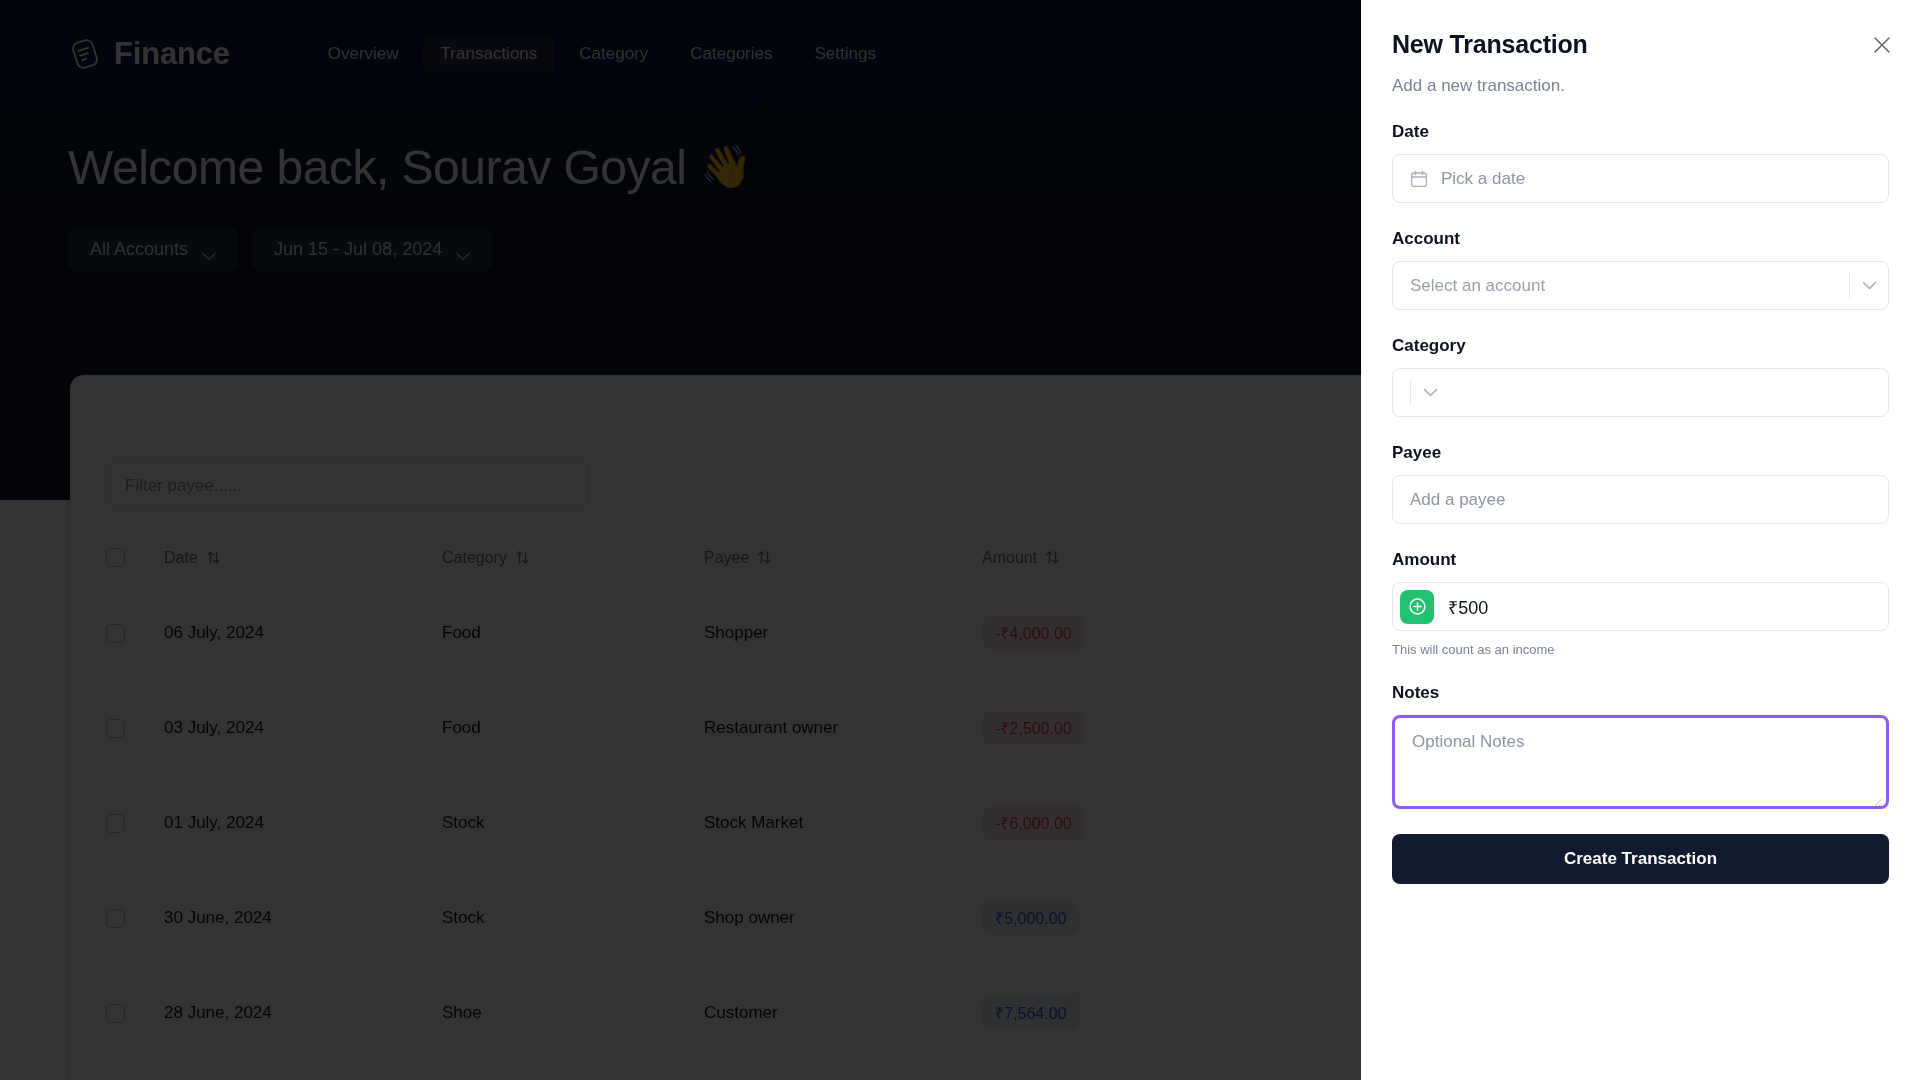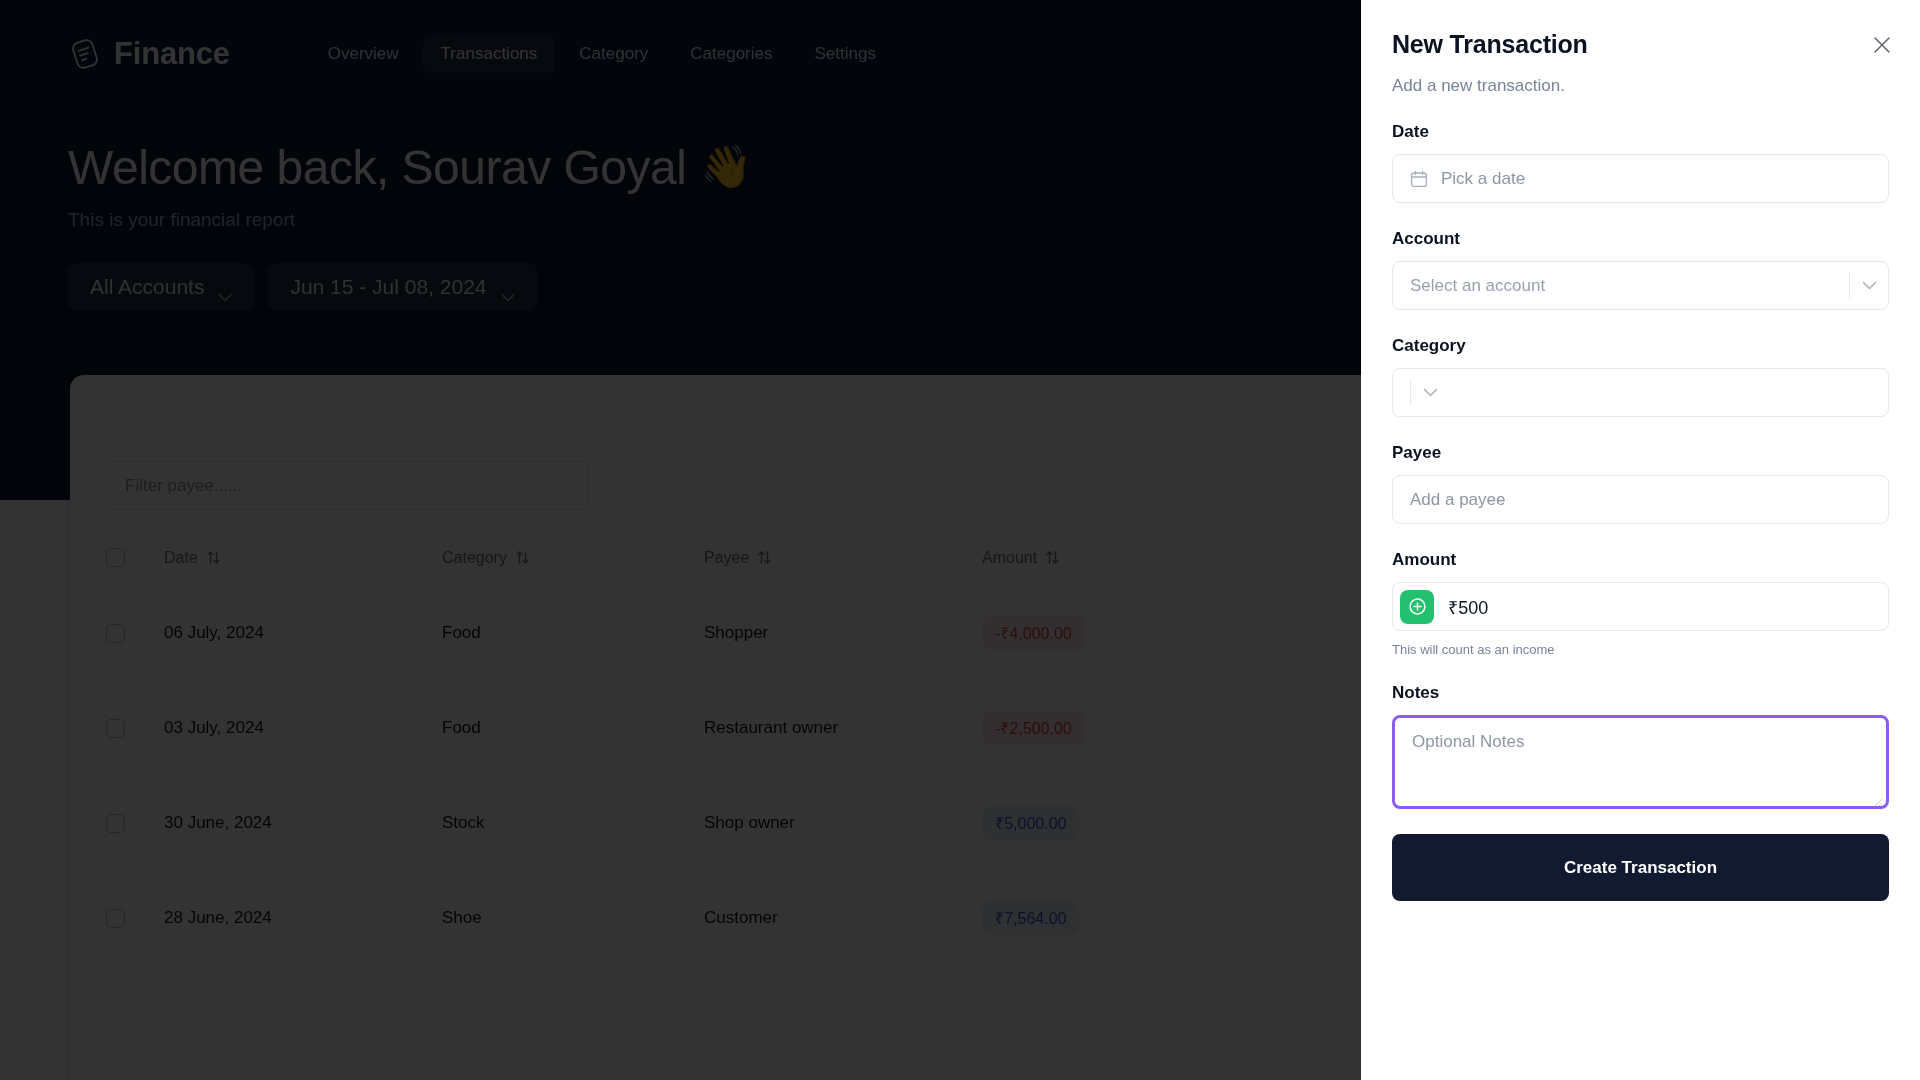--- a/index.html
+++ b/index.html
@@ -51,21 +51,21 @@
     letter-spacing: -0.5px; line-height: 1.15;
     display: flex; align-items: center; gap: 14px;
   }
   .wave { font-size: 42px; }
   .subtitle { margin-top: 14px; font-size: 19px; color: #9fb3d4; }
 
   .pills { display: flex; gap: 14px; margin-top: 32px; }
   .pill {
     display: flex; align-items: center; gap: 14px;
     background: rgba(255,255,255,0.10);
-    color: #e8edf7; font-size: 21px;
+    color: #e8edf7; font-size: 18px;
     padding: 12px 22px; border-radius: 9px;
     white-space: nowrap; cursor: pointer;
   }
   .chev { width: 14px; height: 9px; flex: 0 0 14px; opacity: .8; }
 
   
   .card {
     position: absolute;
     top: 375px; left: 70px; right: 70px; bottom: -60px;
     background: #ffffff;
@@ -192,21 +192,21 @@
     font-size: 17px; color: #8d96a5;
     position: relative; cursor: text;
   }
   .resize-grip {
     position: absolute; right: 3px; bottom: 3px;
     width: 10px; height: 10px; opacity: .5;
   }
 
   .submit {
     margin-top: 25px;
-    width: 100%; height: 67px;
+    width: 100%; height: 50px;
     background: #111a2e; color: #ffffff;
     border: none; border-radius: 8px;
     font-size: 17px; font-weight: 700;
     font-family: "Liberation Sans", sans-serif;
     cursor: pointer;
   }
 </style>
 </head>
 <body>
 
@@ -236,21 +236,20 @@
       <span class="nav-item">Categories</span>
       <span class="nav-item">Settings</span>
     </nav>
   </div>
 
   <div class="hero-body">
     <div class="welcome">
       <span>Welcome back, Sourav Goyal</span>
       <span class="wave">👋</span>
     </div>
-    <div class="subtitle">This is your financial report</div>
 
     <div class="pills">
       <div class="pill">
         <span>All Accounts</span>
         <span class="chev">
           <svg viewBox="0 0 14 9" fill="none" xmlns="http://www.w3.org/2000/svg">
               <path d="M1 1.5 7 7.5 13 1.5" stroke="#d3dcec" stroke-width="1.6" stroke-linecap="round" stroke-linejoin="round"></path>
             </svg>
         </span>
       </div>
@@ -335,20 +334,29 @@
             </td>
             <td class="col-date">03 July, 2024</td>
             <td class="col-cat">Food</td>
             <td class="col-payee">Restaurant owner</td>
             <td><span class="badge neg">-₹2,500.00</span></td>
           </tr>
           <tr>
             <td class="col-check">
               <span class="cbox"></span>
             </td>
+            <td class="col-date">01 July, 2024</td>
+            <td class="col-cat">Stock</td>
+            <td class="col-payee">Stock Market</td>
+            <td><span class="badge neg">-₹6,000.00</span></td>
+          </tr>
+          <tr>
+            <td class="col-check">
+              <span class="cbox"></span>
+            </td>
             <td class="col-date">30 June, 2024</td>
             <td class="col-cat">Stock</td>
             <td class="col-payee">Shop owner</td>
             <td><span class="badge pos">₹5,000.00</span></td>
           </tr>
           <tr>
             <td class="col-check">
               <span class="cbox"></span>
             </td>
             <td class="col-date">28 June, 2024</td>

